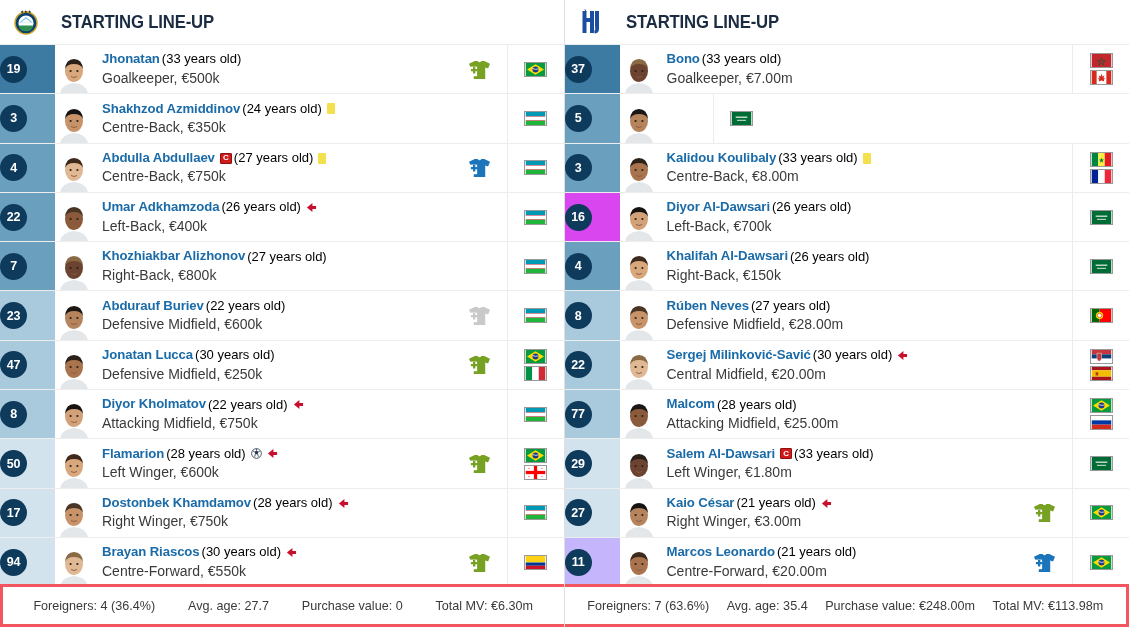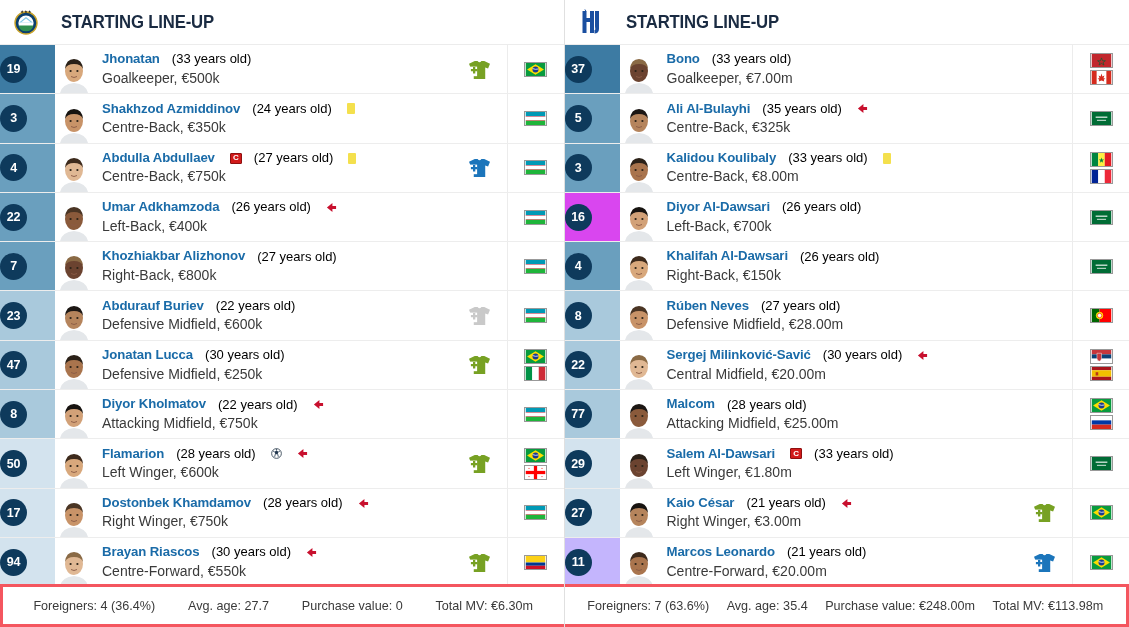--- a/index.html
+++ b/index.html
@@ -45,21 +45,21 @@
     font-size: 12.5px; font-weight: 700; letter-spacing: -0.3px;
   }
   .photo-cell { width: 38px; flex: 0 0 38px; display: flex; align-items: flex-end; justify-content: center; overflow: hidden; }
   .photo { width: 34px; height: 44px; position: relative; overflow: hidden; }
   .photo svg { display: block; width: 34px; height: 44px; }
 
   .info-cell {
     flex: 1 1 auto; display: flex; flex-direction: column; justify-content: center;
     padding-left: 9px; min-width: 0; overflow: hidden;
   }
-  .line1 { display: flex; align-items: center; gap: 10px; white-space: nowrap; line-height: 1.25; }
+  .line1 { display: flex; align-items: center; gap: 0px; white-space: nowrap; line-height: 1.25; }
   .pname {
     font-size: 13.2px; font-weight: 700; color: #1a6ba8; letter-spacing: -0.1px;
   }
   .page-txt { font-size: 13px; color: #000000; margin-left: 2px; }
   .line2 { font-size: 14px; color: #3a3a3a; line-height: 1.3; margin-top: 1px; white-space: nowrap; }
 
   .badge-ico { display: inline-flex; align-items: center; margin-left: 5px; }
   .cap-badge {
     width: 12px; height: 11px; background: #d11a1a; border: 1px solid #8e1010;
     border-radius: 1px; color: #fff; font-size: 8px; font-weight: 700;
@@ -653,32 +653,20 @@
                 <rect width="34" height="44" fill="#ffffff"></rect>
                 <path d="M3 44 q2-9 14-10 q12 1 14 10 Z" fill="#e4e7ea"></path>
                 <ellipse cx="17" cy="22" rx="9" ry="11" fill="#b5845c"></ellipse>
                 <path d="M8 20 q1-10 9-10 q8 0 9 10 q-2-5 -9-5 q-7 0 -9 5 Z" fill="#1c1714"></path>
                 <circle cx="13.6" cy="22" r="1.1" fill="#2a2218"></circle>
                 <circle cx="20.4" cy="22" r="1.1" fill="#2a2218"></circle>
                 <path d="M14 27.5 q3 2 6 0" stroke="#8a5a45" stroke-width="0.9" fill="none"></path>
               </svg>
             </div>
           </div>
-          <div class="info-cell">
-            <div class="line1">
-              <a class="pname">Ali Al-Bulayhi</a>
-              <span class="page-txt">(35 years old)</span>
-              <span class="badge-ico">
-                <svg class="red-arrow" viewBox="0 0 12 12">
-                  <path d="M7 1 L7 4.3 L11 4.3 L11 7.7 L7 7.7 L7 11 L1 6 Z" fill="#c8102e"></path>
-                </svg>
-              </span>
-            </div>
-            <div class="line2">Centre-Back, €325k</div>
-          </div>
           <div class="sub-cell"></div>
           <div class="flag-cell">
             <svg class="flag" viewBox="0 0 30 20">
               <rect width="30" height="20" fill="#006c35"></rect>
               <rect x="6" y="7" width="18" height="2" fill="#fff" opacity="0.85"></rect>
               <rect x="8" y="12" width="14" height="1.6" fill="#fff" opacity="0.8"></rect>
             </svg>
           </div>
         </div>
         <div class="prow">

